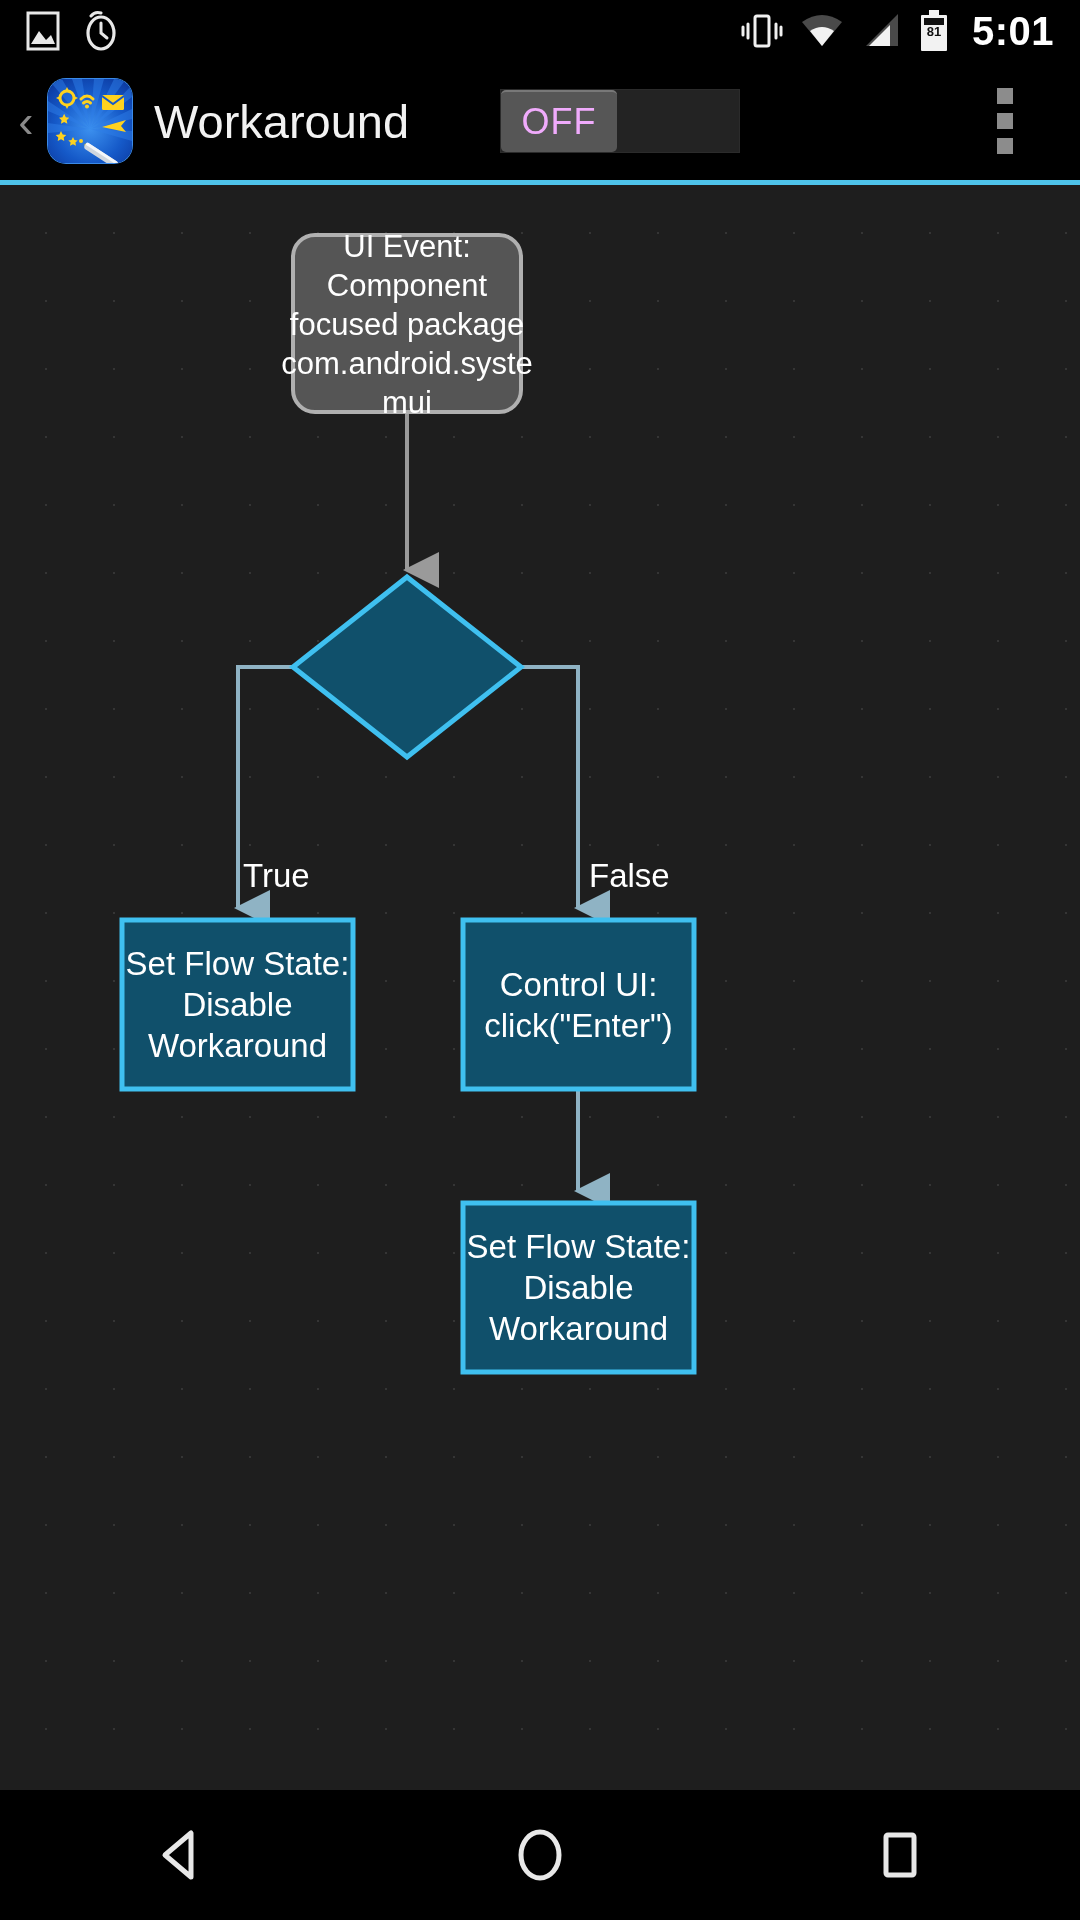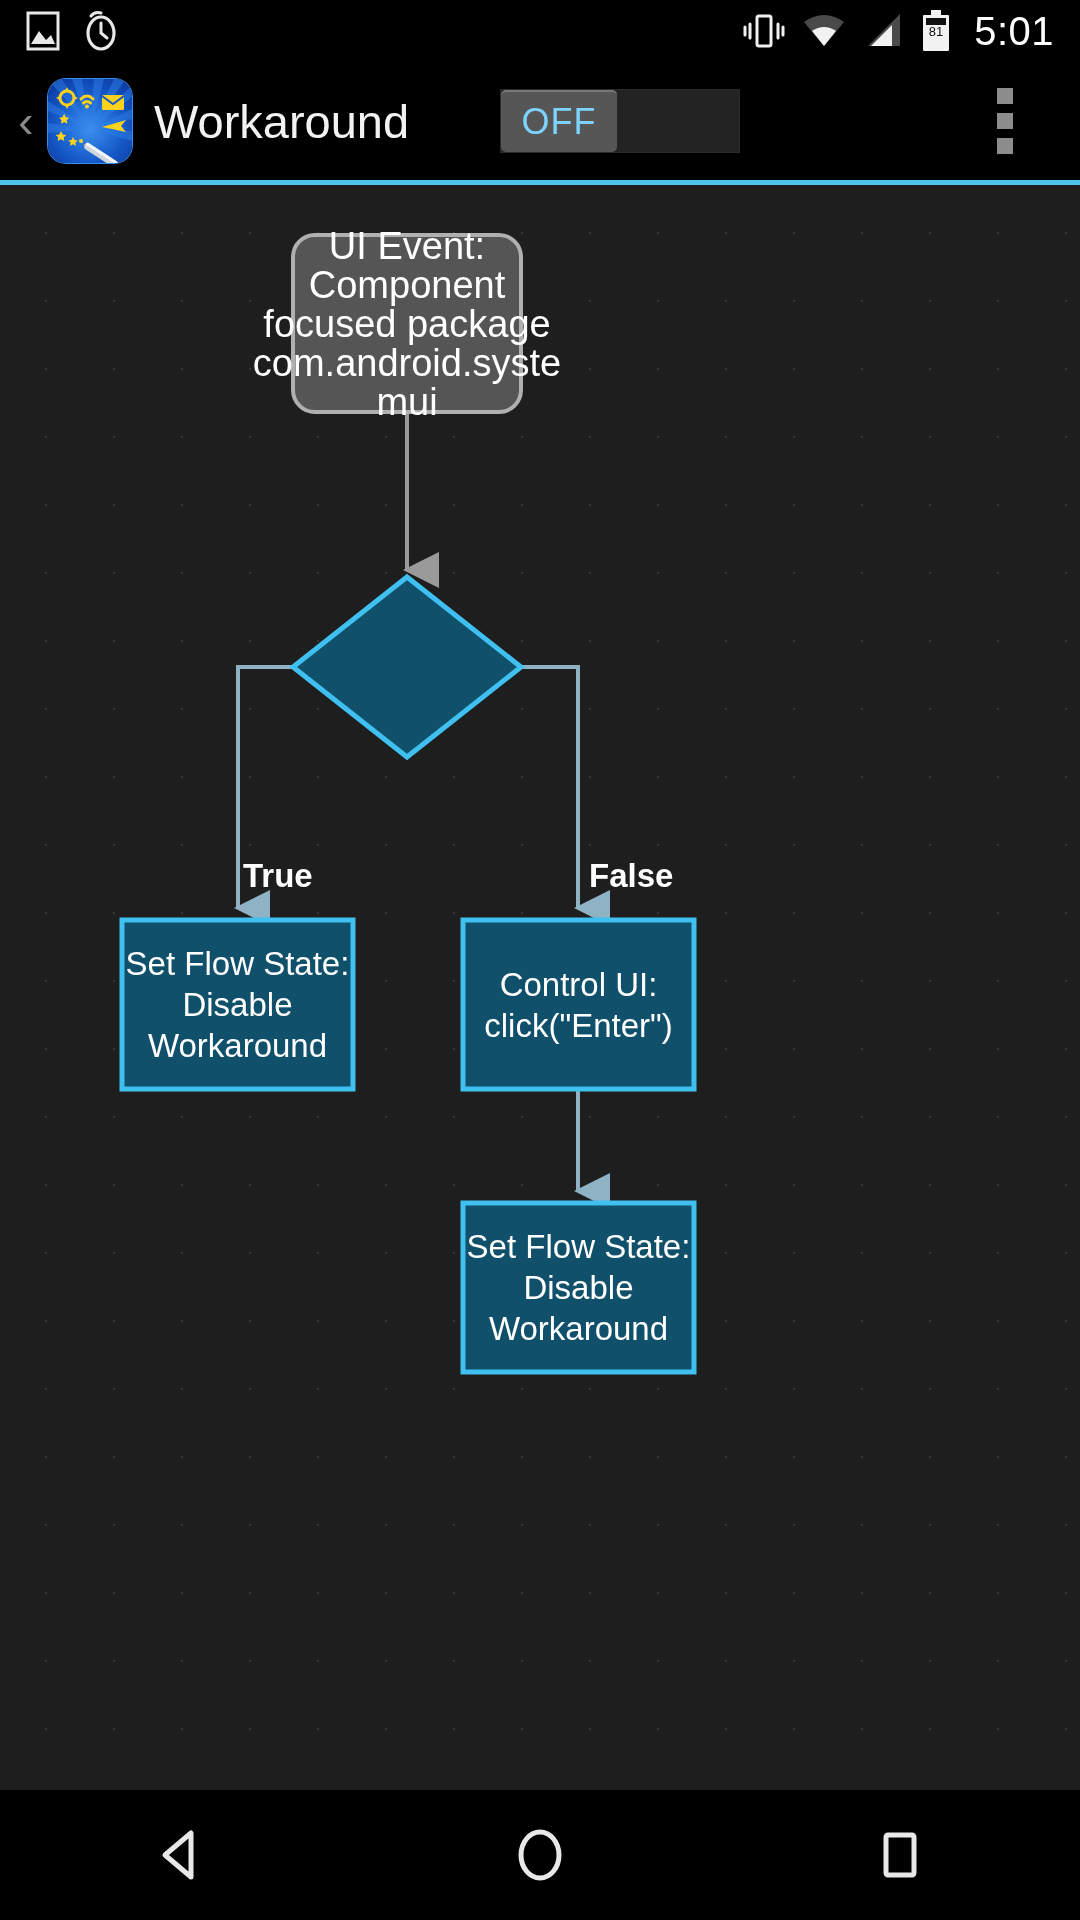--- a/index.html
+++ b/index.html
@@ -7,21 +7,21 @@
     width: 1080px; height: 1920px;
     background: #000;
     font-family: "Liberation Sans", sans-serif;
     overflow: hidden;
   }
   .screen { position: relative; width: 1080px; height: 1920px; background: #000; }
 
   
   .status-bar {
     position: absolute; left: 0; top: 0; width: 1080px; height: 62px;
-    background: #000; display: flex; align-items: center;
+    background: #000; display: flex; align-items: center; font-weight: bold;
   }
   .sb-left { display: flex; align-items: center; gap: 22px; padding-left: 26px; }
   .sb-right { margin-left: auto; display: flex; align-items: center; gap: 16px; padding-right: 26px; }
   .sb-icon { display: block; }
   .sb-clock {
     color: #fff; font-size: 40px; letter-spacing: 0.5px;
     font-family: "Liberation Sans", sans-serif; padding-left: 6px;
   }
 
   
@@ -52,21 +52,21 @@
   }
   .toggle-track {
     position: absolute; inset: 0; background: #232323; border: 1px solid #2b2b2b;
   }
   .toggle-thumb {
     position: absolute; left: 1px; top: 1px; width: 116px; height: 62px;
     background: #565656; border-radius: 5px;
     border-top: 2px solid #787878;
     display: flex; align-items: center; justify-content: center;
   }
-  .toggle-thumb span { color: #7dd3fc; font-size: 36px; letter-spacing: 1px; }
+  .toggle-thumb span { color: #f0abfc; font-size: 36px; letter-spacing: 1px; }
 
   .overflow {
     position: absolute; left: 990px; top: 88px;
     width: 30px; height: 66px; display: flex; flex-direction: column;
     justify-content: space-between; cursor: pointer;
   }
   .overflow i { display: block; width: 16px; height: 16px; background: #8c8c8c; margin: 0 auto; }
 
   .accent-line {
     position: absolute; left: 0; top: 180px; width: 1080px; height: 5px;
@@ -87,21 +87,20 @@
 
   .node-label {
     position: absolute; color: #ffffff; text-align: center;
     font-family: "Liberation Sans", sans-serif;
     white-space: pre-line; pointer-events: none;
   }
 
   .edge-label {
     position: absolute; color: #ffffff; font-size: 33px;
     font-family: "Liberation Sans", sans-serif;
-    font-weight: bold;
   }
 
   
   .node-hit { position: absolute; cursor: pointer; }
 
   
   .nav-bar {
     position: absolute; left: 0; top: 1790px; width: 1080px; height: 130px;
     background: #000; display: flex; align-items: center; justify-content: space-around;
   }
@@ -250,21 +249,21 @@
 
       <polygon points="407,392 521,482 407,572 293,482" fill="#10506b" stroke="#3fc0f0" stroke-width="5"></polygon>
 
       <rect x="122" y="735" width="231" height="169" fill="#10506b" stroke="#3fc0f0" stroke-width="5"></rect>
 
       <rect x="463" y="735" width="231" height="169" fill="#10506b" stroke="#3fc0f0" stroke-width="5"></rect>
 
       <rect x="463" y="1018" width="231" height="169" fill="#10506b" stroke="#3fc0f0" stroke-width="5"></rect>
     </svg>
 
-    <div class="node-label" style="left:293px; top:58px; width:228px; height:162px; font-size:38px; line-height:39px; display:flex; align-items:center; justify-content:center;">UI Event:
+    <div class="node-label" style="left:293px; top:58px; width:228px; height:162px; font-size:31px; line-height:39px; display:flex; align-items:center; justify-content:center;">UI Event:
 Component
 focused package
 com.android.syste
 mui</div>
 
 
     <div class="node-label" style="left:122px; top:735px; width:231px; height:169px; font-size:33px; line-height:41px; display:flex; align-items:center; justify-content:center;">Set Flow State:
 Disable
 Workaround</div>
 

